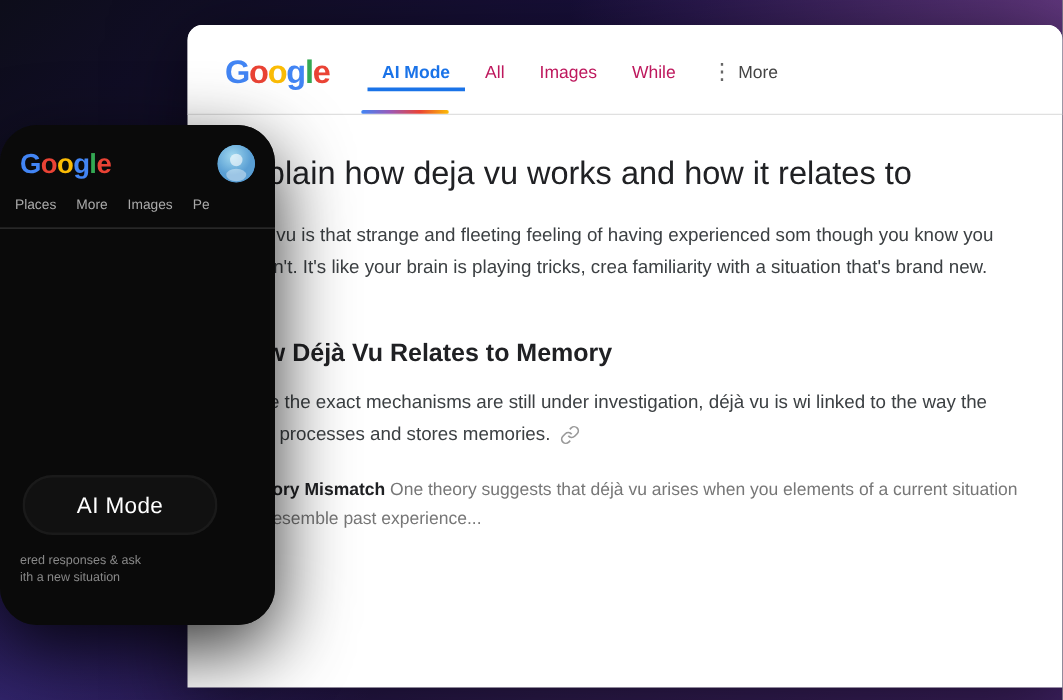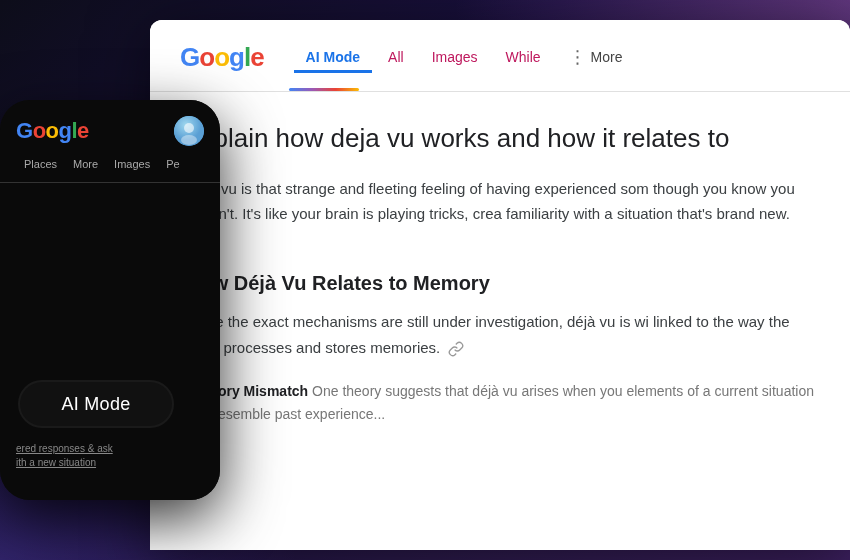--- a/index.html
+++ b/index.html
@@ -92,21 +92,21 @@
       display: flex;
       align-items: center;
       justify-content: center;
       color: white;
       font-size: 12px;
     }
 
     .phone-nav {
       display: flex;
       gap: 16px;
-      padding: 4px 16px 12px 24px;
+      padding: 4px 16px 12px 12px;
       border-bottom: 1px solid #333;
     }
 
     .phone-nav-item {
       font-size: 11px;
       color: #aaa;
     }
 
     
     .phone-ai-mode-section {
@@ -156,21 +156,20 @@
       color: white;
       font-size: 18px;
       font-weight: 500;
       letter-spacing: 0.3px;
     }
 
     .phone-description {
       color: #888;
       font-size: 10px;
       line-height: 1.4;
-      text-decoration: underline;
     }
 
     
     .browser-window {
       position: absolute;
       left: 150px;
       top: 20px;
       width: 700px;
       height: 530px;
       background: white;

